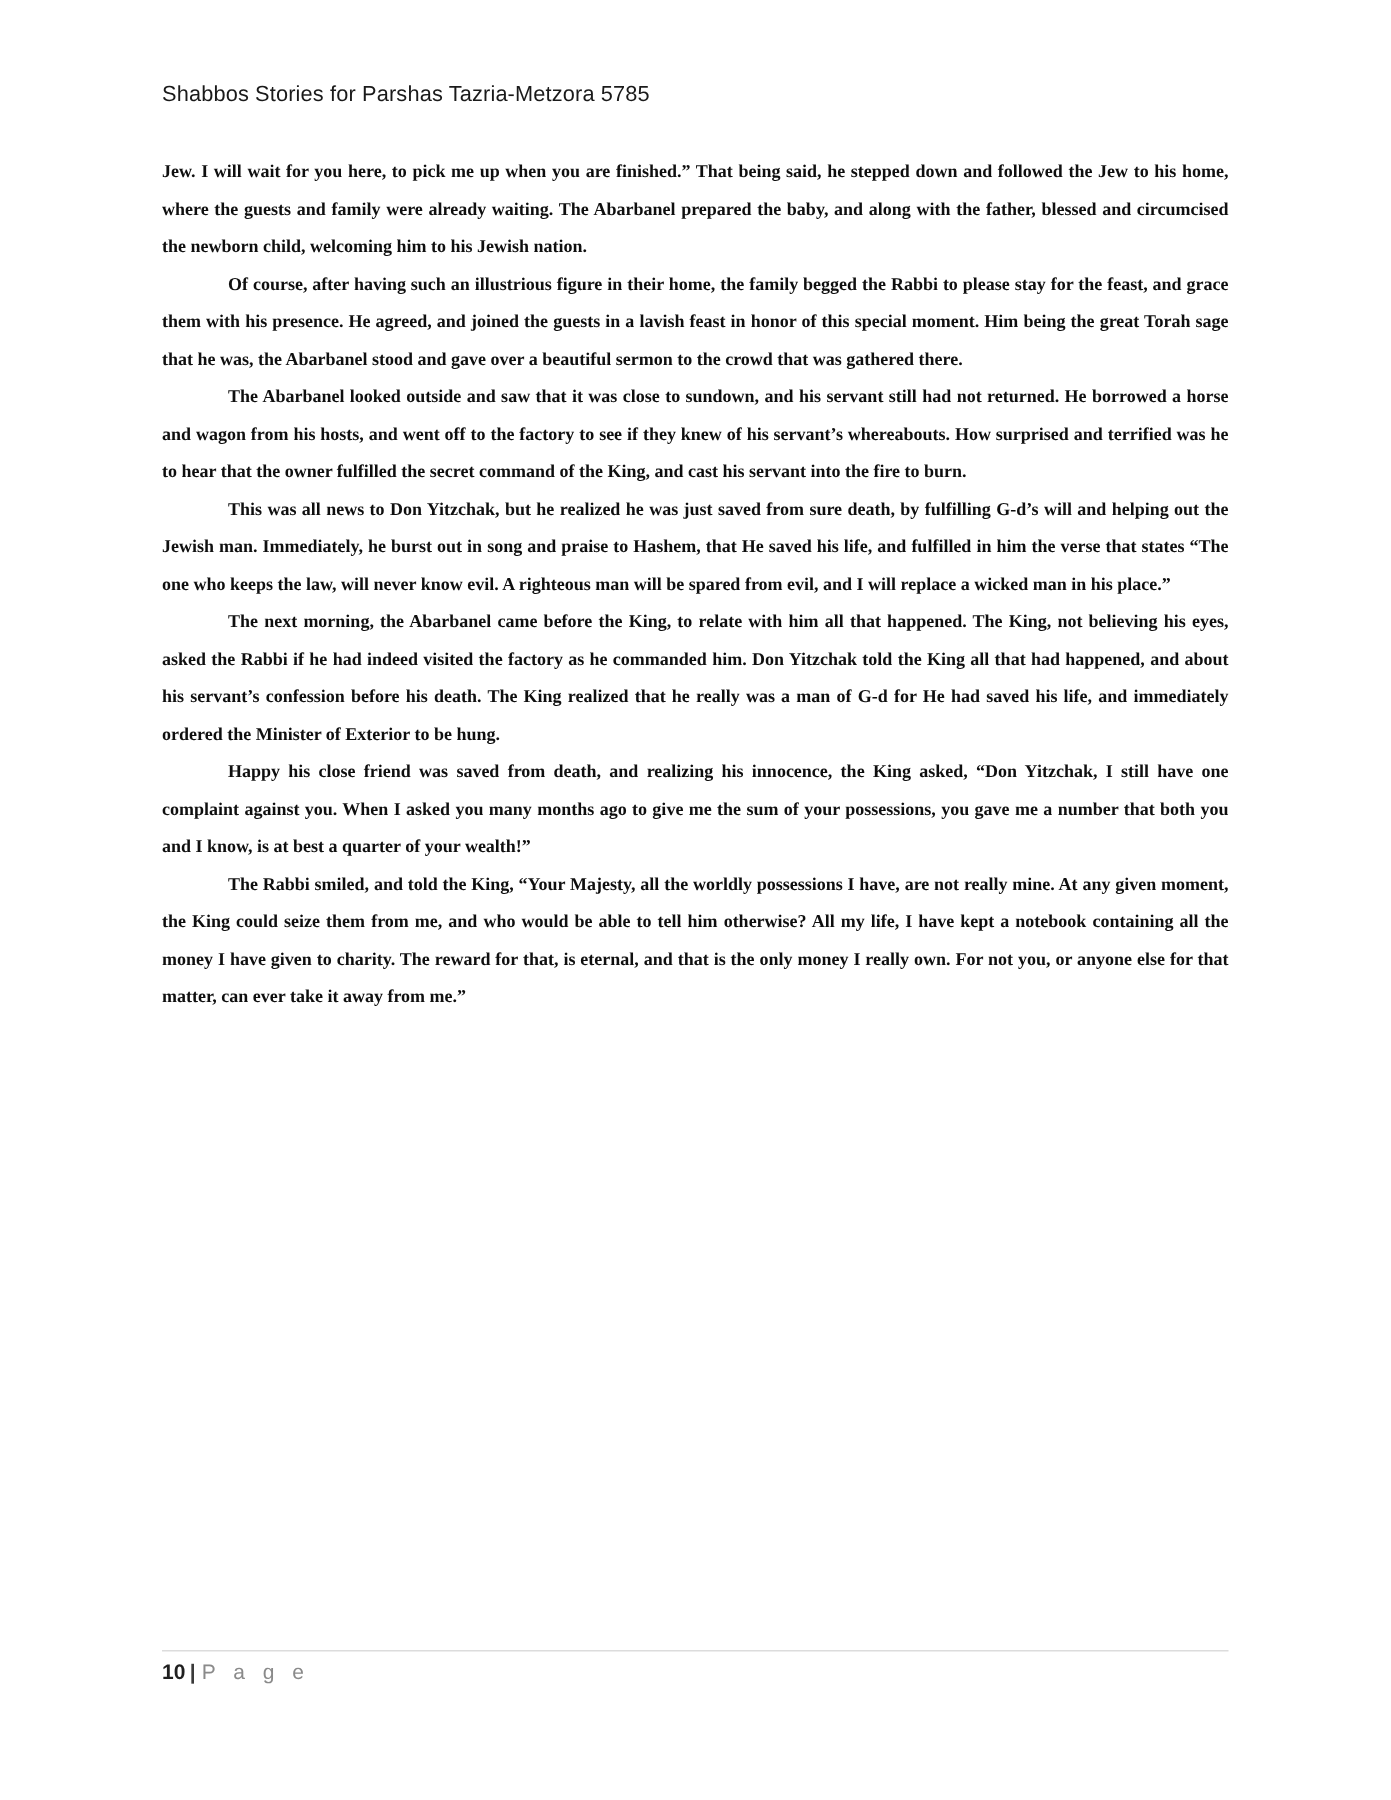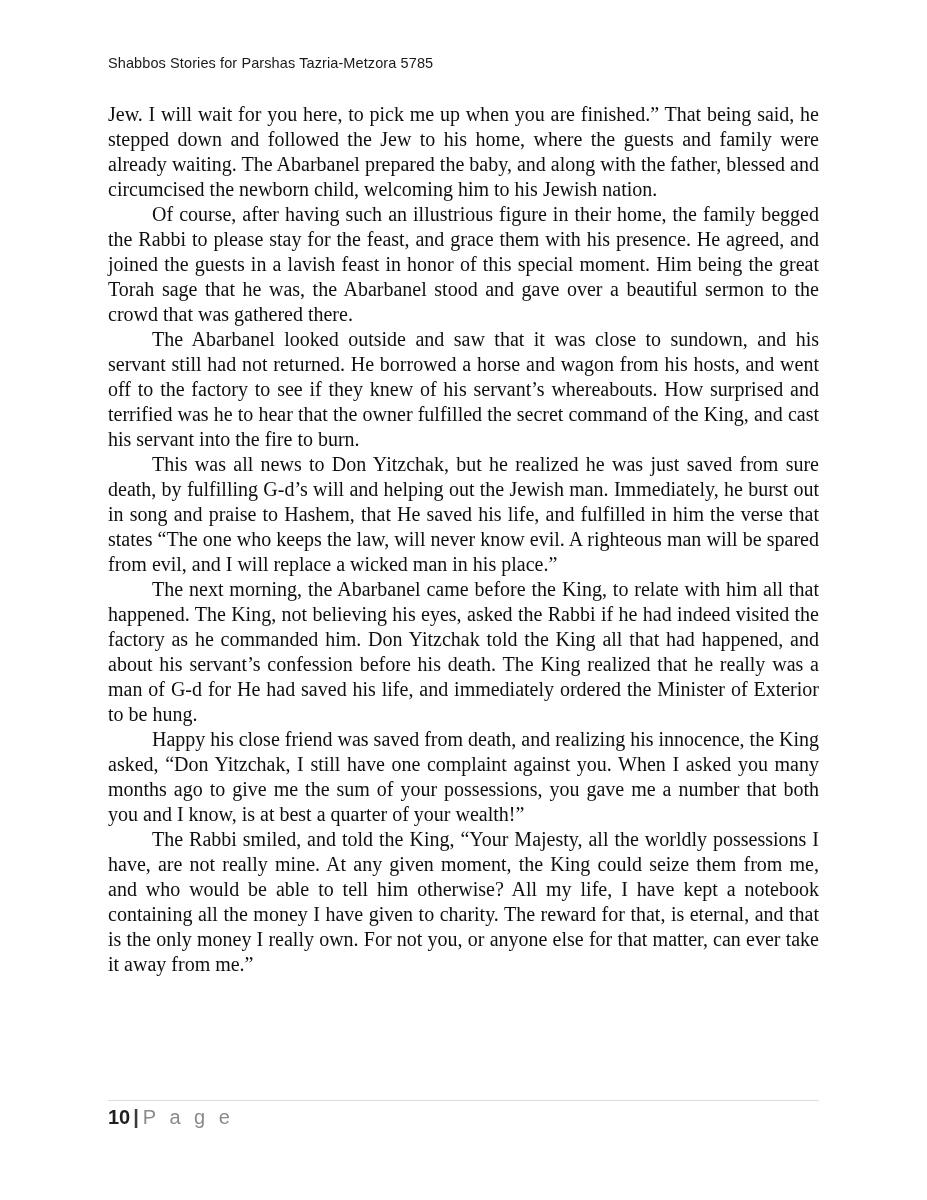--- a/index.html
+++ b/index.html
@@ -24,24 +24,25 @@
     letter-spacing: 0.1px;
     color: #1a1a1a;
     white-space: nowrap;
   }
   .doc-body {
     position: absolute;
     left: 108px;
     top: 102px;
     width: 711px;
     font-family: "Liberation Serif", "DejaVu Serif", serif;
-    font-size: 20px;
+    font-size: 12px;
     line-height: 25px;
     color: #0f0f0f;
     text-align: justify;
+    font-weight: bold;
   }
   .doc-body p {
     margin: 0;
     padding: 0;
   }
   .doc-body p.indent {
     text-indent: 44px;
   }
   .footer-rule {
     position: absolute;
@@ -49,21 +50,21 @@
     top: 1100px;
     width: 711px;
     height: 1px;
     background: #dcdcdc;
   }
   .doc-footer {
     position: absolute;
     left: 108px;
     top: 1106px;
     font-family: "Liberation Sans", sans-serif;
-    font-size: 20px;
+    font-size: 14px;
     color: #1f1f1f;
     white-space: nowrap;
   }
   .page-number {
     font-weight: bold;
     color: #1f1f1f;
   }
   .footer-sep {
     font-weight: bold;
     color: #3a3a3a;

